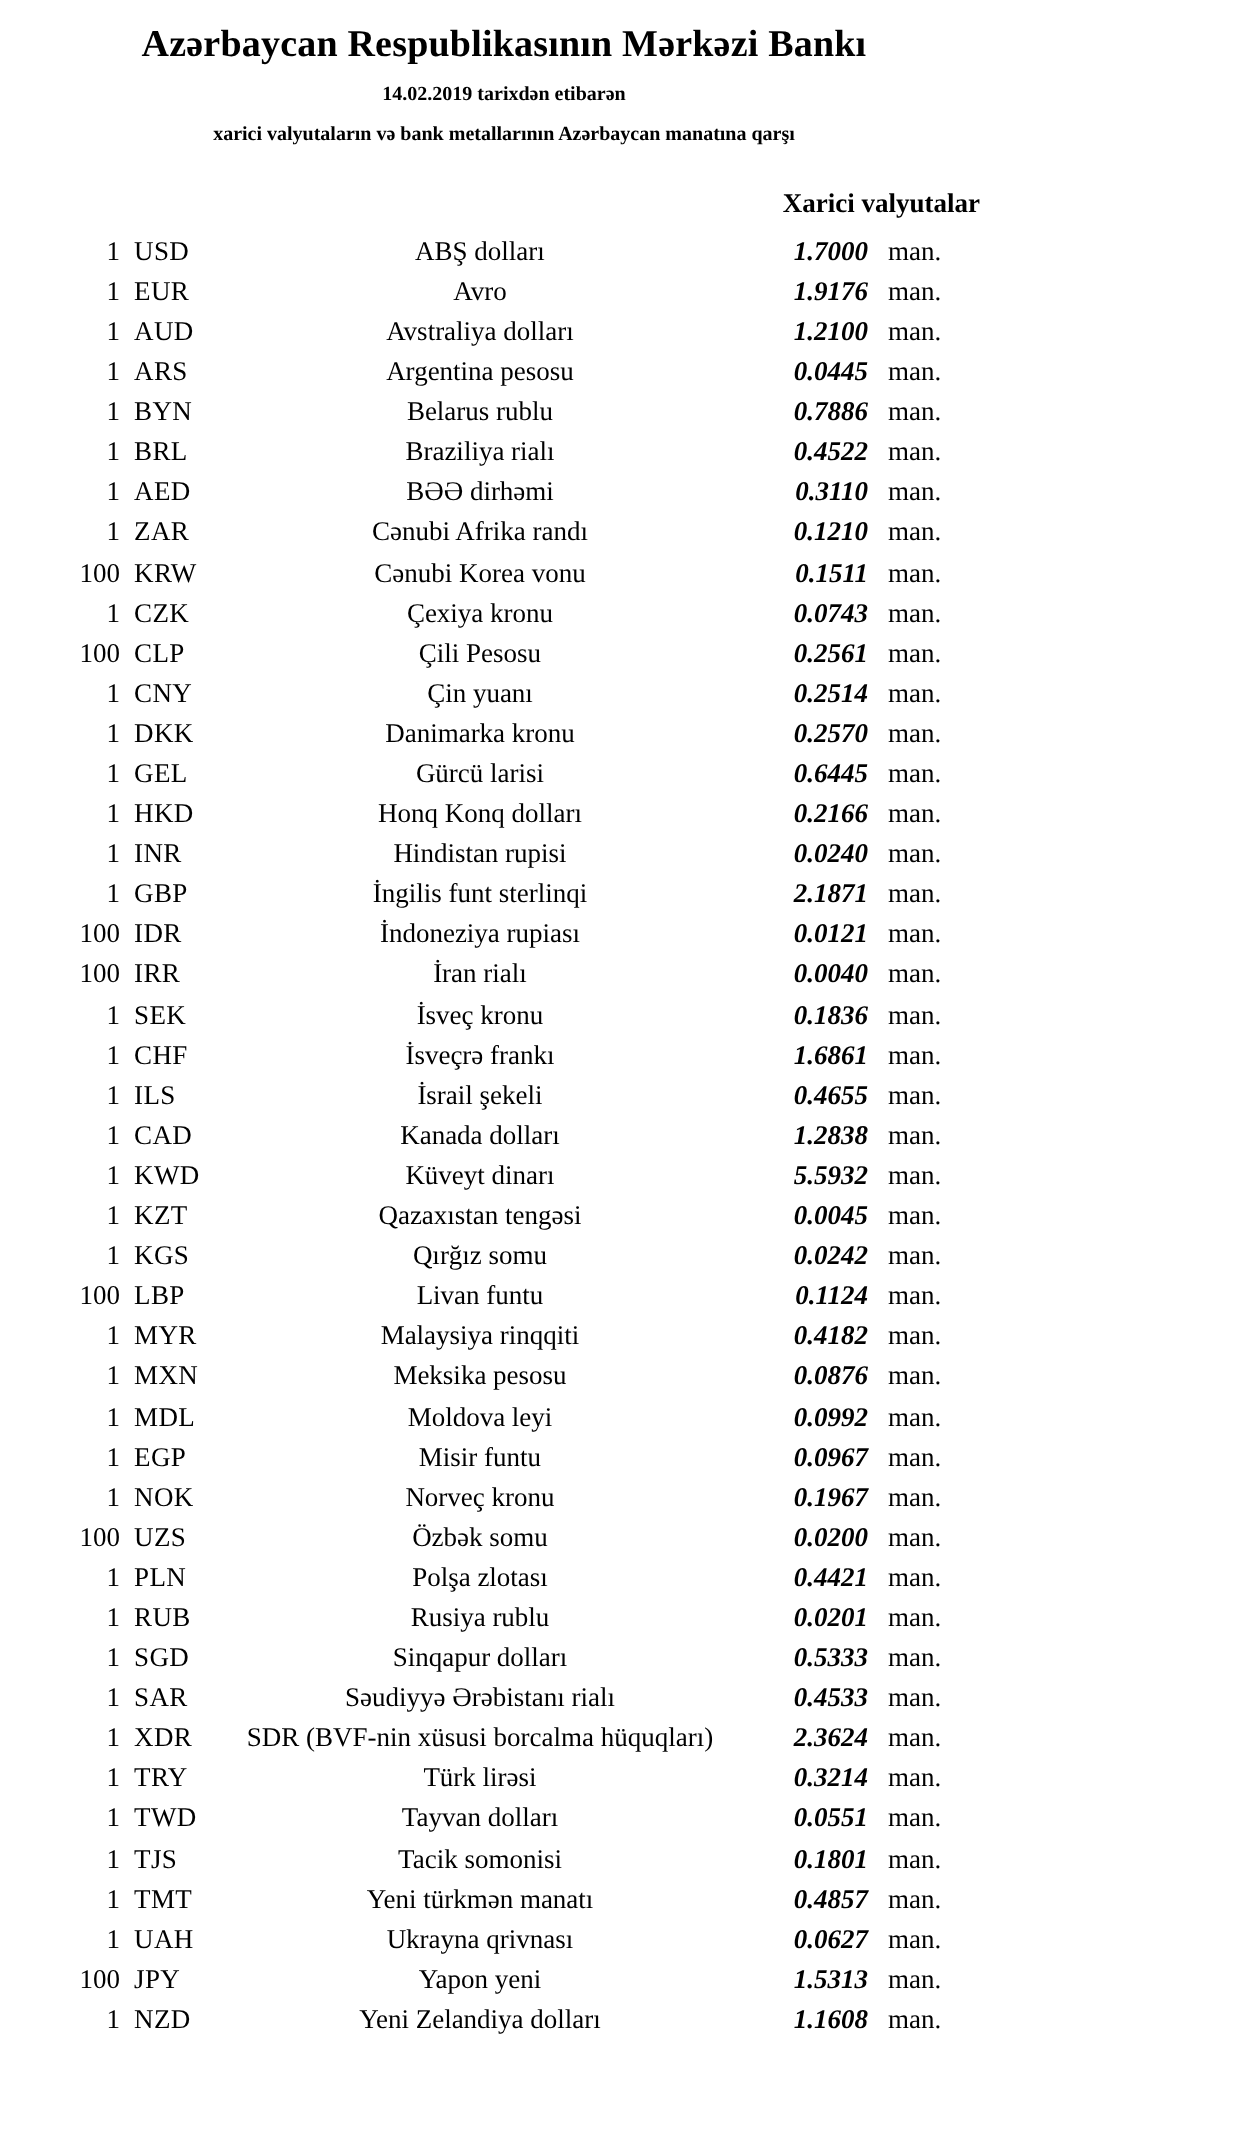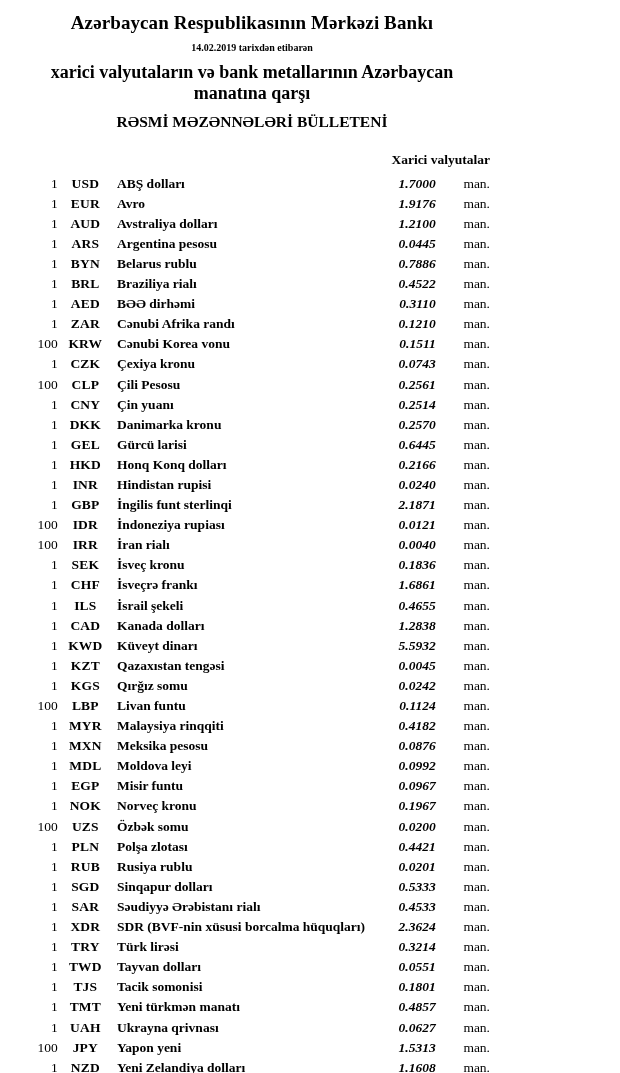--- a/index.html
+++ b/index.html
@@ -31,21 +31,21 @@
     margin: 4px 0 0 0;
     line-height: 1.2;
   }
   .date-line {
     font-size: 10px;
     font-weight: bold;
     margin-top: 7px;
     line-height: 1.2;
   }
   .subtitle {
-    font-size: 18px;
+    font-size: 10px;
     font-weight: bold;
     margin-top: 8px;
     line-height: 1.2;
   }
   .bulletin-title {
     font-size: 15.5px;
     font-weight: bold;
     margin-top: 8px;
     line-height: 1.2;
   }
@@ -68,52 +68,49 @@
     white-space: nowrap;
   }
   .c-units {
     width: 46px;
     text-align: right;
     padding-right: 7px !important;
     font-family: "Liberation Serif", serif;
   }
   .c-code {
     width: 42px;
-    text-align: center;
+    text-align: left;
     padding-right: 9px !important;
     letter-spacing: 0.2px;
-    font-weight: bold;
   }
   .c-name {
-    text-align: left;
+    text-align: center;
     padding-left: 2px !important;
-    font-weight: bold;
   }
   .c-rate {
     width: 74px;
     text-align: right;
     font-style: italic;
     font-weight: bold;
     padding-right: 10px !important;
   }
   .c-unit-label {
     width: 46px;
-    text-align: right;
+    text-align: left;
   }
 </style>
 </head>
 <body>
 
 <div class="page">
 
   <div class="header">
     <div class="bank-title">Azərbaycan Respublikasının Mərkəzi Bankı</div>
     <div class="date-line">14.02.2019  tarixdən etibarən</div>
     <div class="subtitle">xarici valyutaların və bank metallarının Azərbaycan manatına qarşı</div>
-    <div class="bulletin-title">RƏSMİ MƏZƏNNƏLƏRİ BÜLLETENİ</div>
   </div>
 
   <div class="section-title">Xarici valyutalar</div>
 
   <table class="rates">
     <tbody>
         <tr>
           <td class="c-units">1</td>
           <td class="c-code">USD</td>
           <td class="c-name">ABŞ dolları</td>

